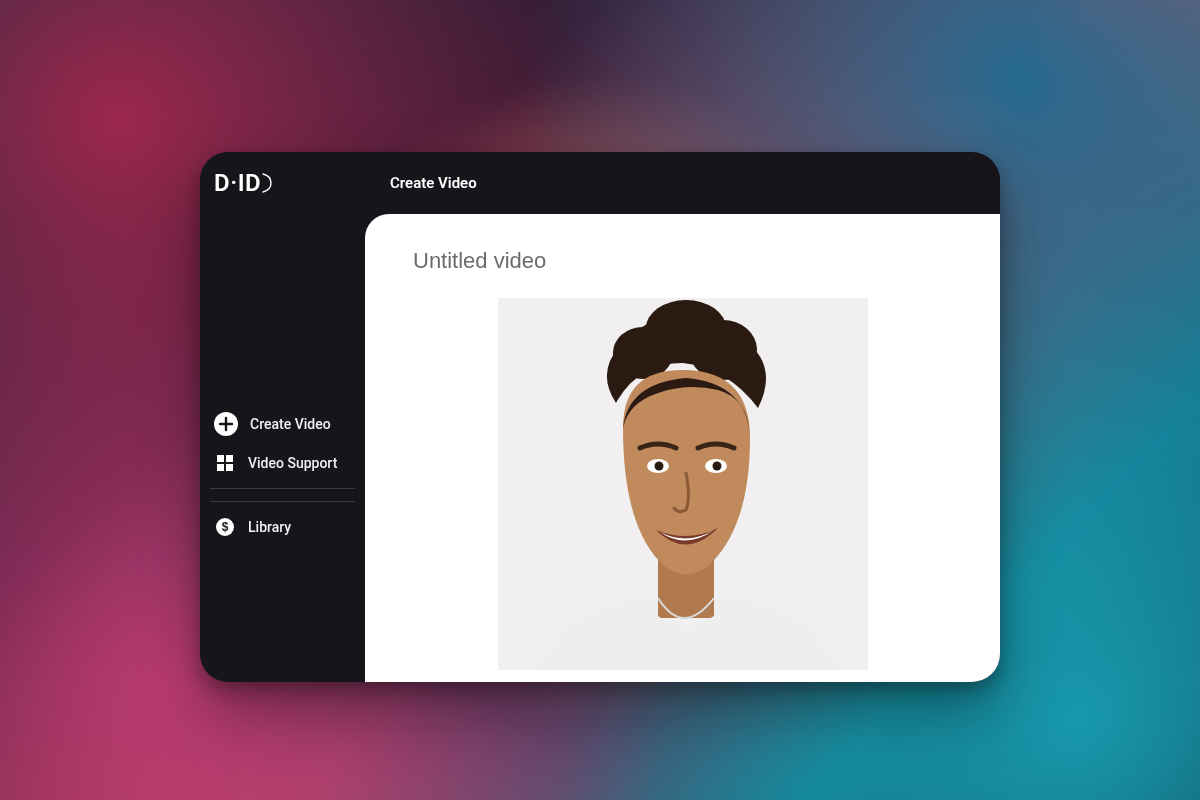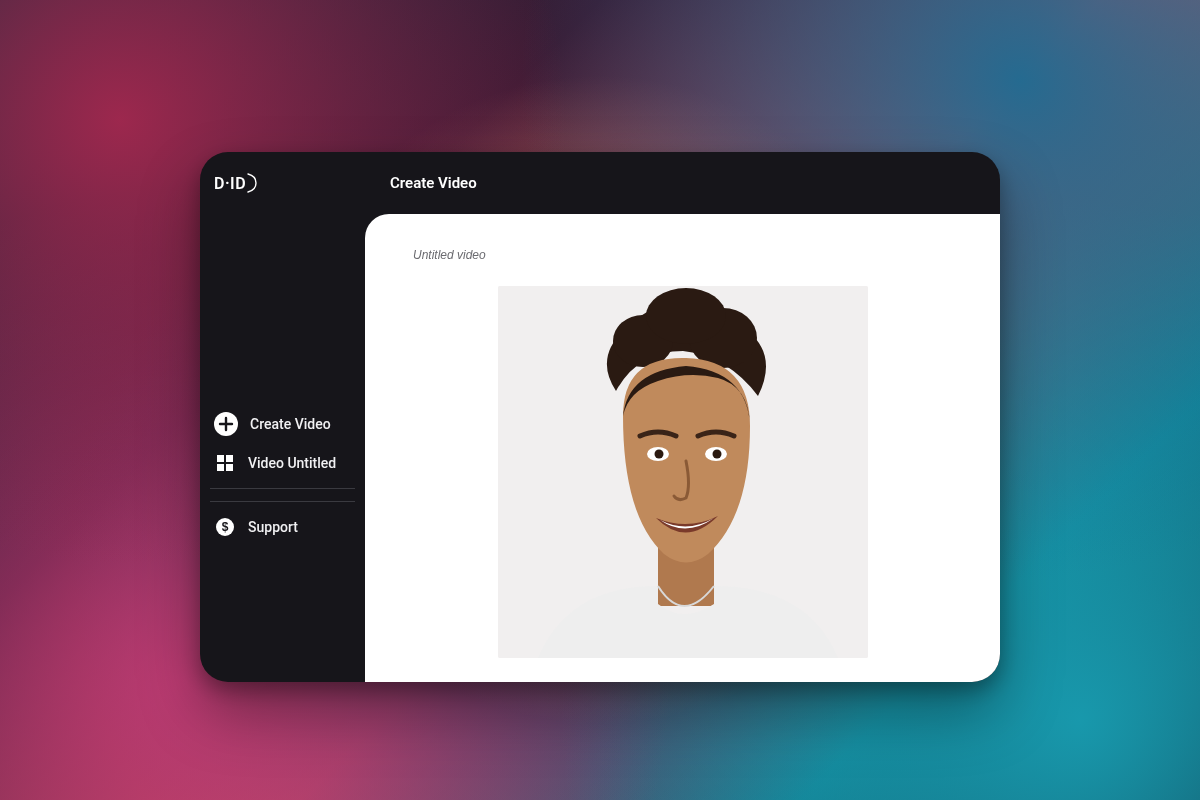--- a/index.html
+++ b/index.html
@@ -33,21 +33,21 @@
     flex-direction: column;
   }
   .topbar {
     height: 62px;
     display: flex;
     align-items: center;
     color: #fff;
     flex-shrink: 0;
   }
   .logo-area { width: 165px; display:flex; align-items:center; padding-left:14px; }
-  .logo { color:#fff; font-weight:600; font-size:16px; letter-spacing:0.5px; display:flex; align-items:center; gap:0px;}
+  .logo { color:#fff; font-weight:600; font-size:24px; letter-spacing:0.5px; display:flex; align-items:center; gap:0px;}
   .page-title { font-size:15px; font-weight:600; color:#fff; padding-left:25px;}
   .body-row { flex:1; display:flex; min-height:0; }
   .sidebar {
     width: 165px;
     color:#fff;
     display:flex; flex-direction:column;
     padding-top: 190px;
   }
   .nav-item {
     display:flex; align-items:center;
@@ -67,26 +67,25 @@
     flex:1;
     background:#ffffff;
     border-top-left-radius: 24px;
     display:flex; flex-direction:column;
     padding: 24px 40px 0 40px;
     position:relative;
     overflow:hidden;
   }
   .video-title-input {
     border:none; outline:none;
-    font-size:12px; color:#6b6b70;
+    font-size:22px; color:#6b6b70;
     background:transparent;
     width:60%;
     padding:10px 8px;
     font-weight:400;
-    font-style:italic;
   }
   .preview-wrap { flex:1; display:flex; justify-content:center; align-items:flex-start; margin-top:14px;}
   .preview {
     width:370px; height:372px;
     background:#f2f0f0;
     border-radius:2px;
     overflow:hidden;
     position:relative;
   }
   
@@ -127,37 +126,37 @@
 
       <div class="nav-item">
         <span class="nav-icon">
           <svg width="16" height="16" viewBox="0 0 16 16">
               <rect x="0" y="0" width="7" height="7" fill="#fff"></rect>
               <rect x="9" y="0" width="7" height="7" fill="#fff"></rect>
               <rect x="0" y="9" width="7" height="7" fill="#fff"></rect>
               <rect x="9" y="9" width="7" height="7" fill="#fff"></rect>
             </svg>
         </span>
-        <span>Video Untitled</span>
+        <span>Video Support</span>
       </div>
 
       <div class="sep"></div>
 
 
 
       <div class="sep"></div>
 
       <div class="nav-item">
         <span class="nav-icon">
           <svg width="18" height="18" viewBox="0 0 18 18">
               <circle cx="9" cy="9" r="9" fill="#fff"></circle>
               <text x="9" y="13" text-anchor="middle" font-size="12" font-weight="700" fill="#16151a" font-family="Arial">$</text>
             </svg>
         </span>
-        <span>Support</span>
+        <span>Library</span>
       </div>
 
     </nav>
 
     <div class="content-panel">
       <input class="video-title-input" type="text" value="Untitled video" style="">
       <div class="preview-wrap">
         <div class="preview">
           <svg class="avatar-svg" viewBox="0 0 370 372">
             <rect width="370" height="372" fill="#f1efef"></rect>

